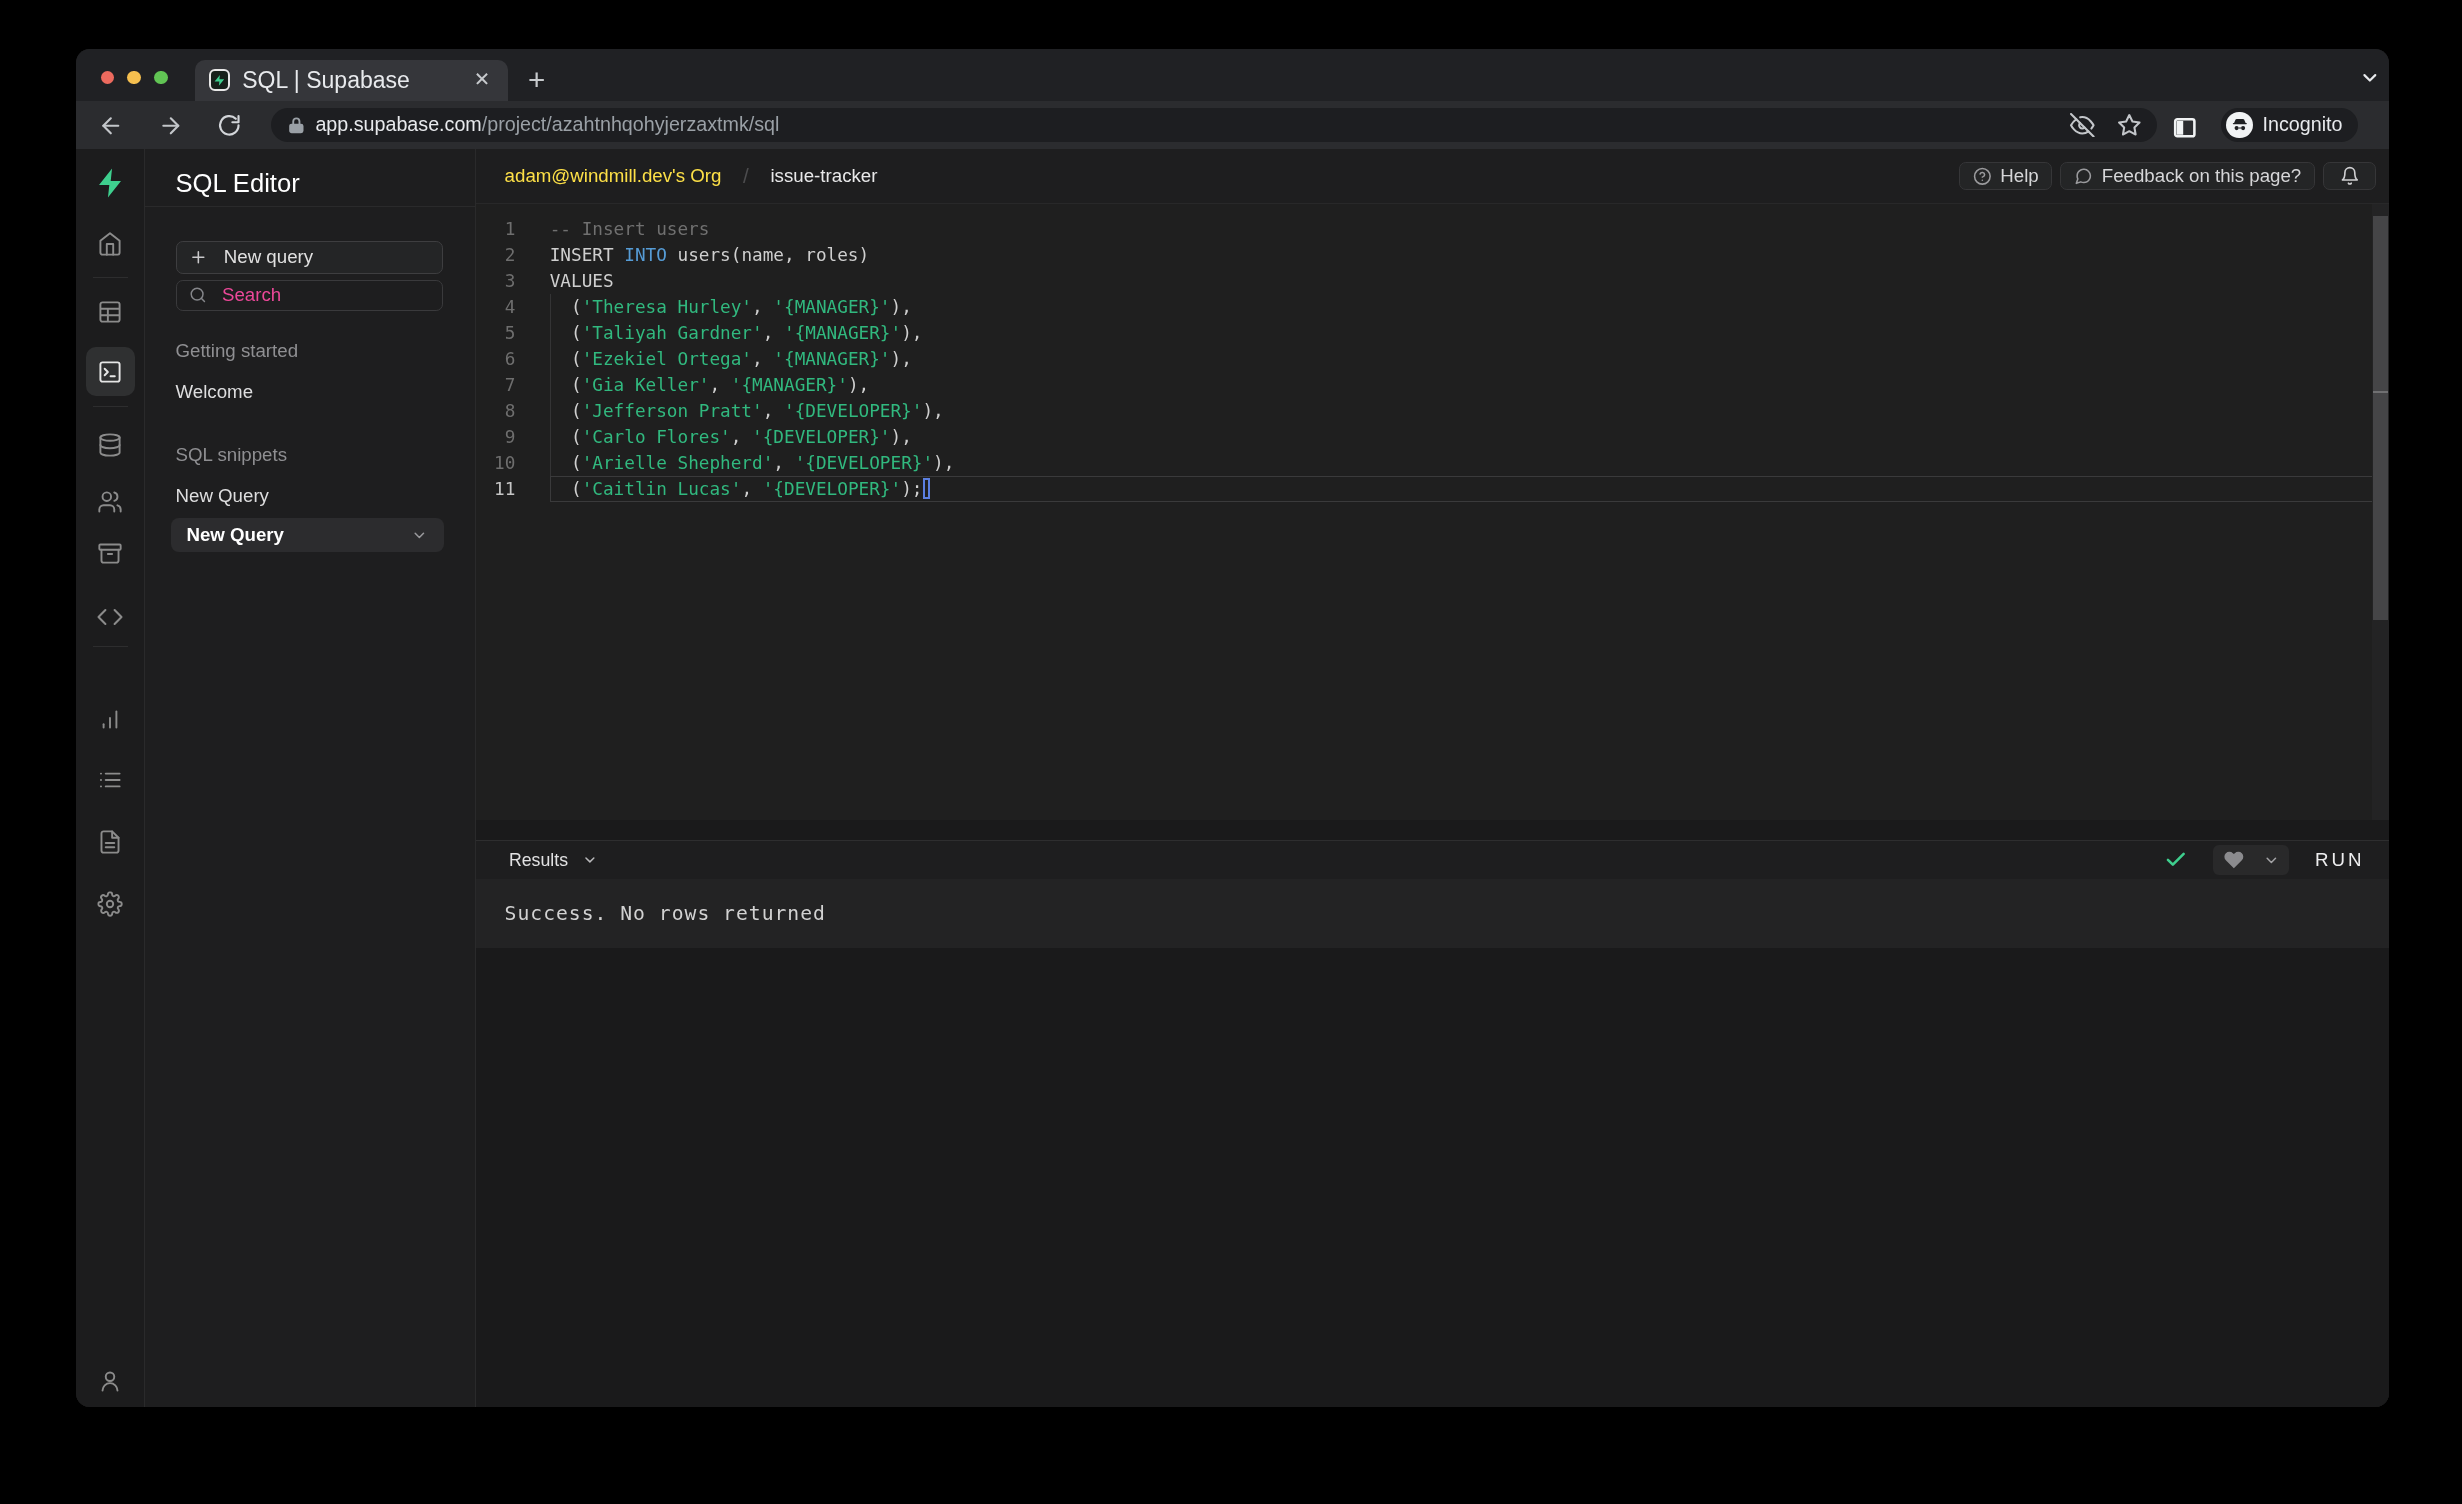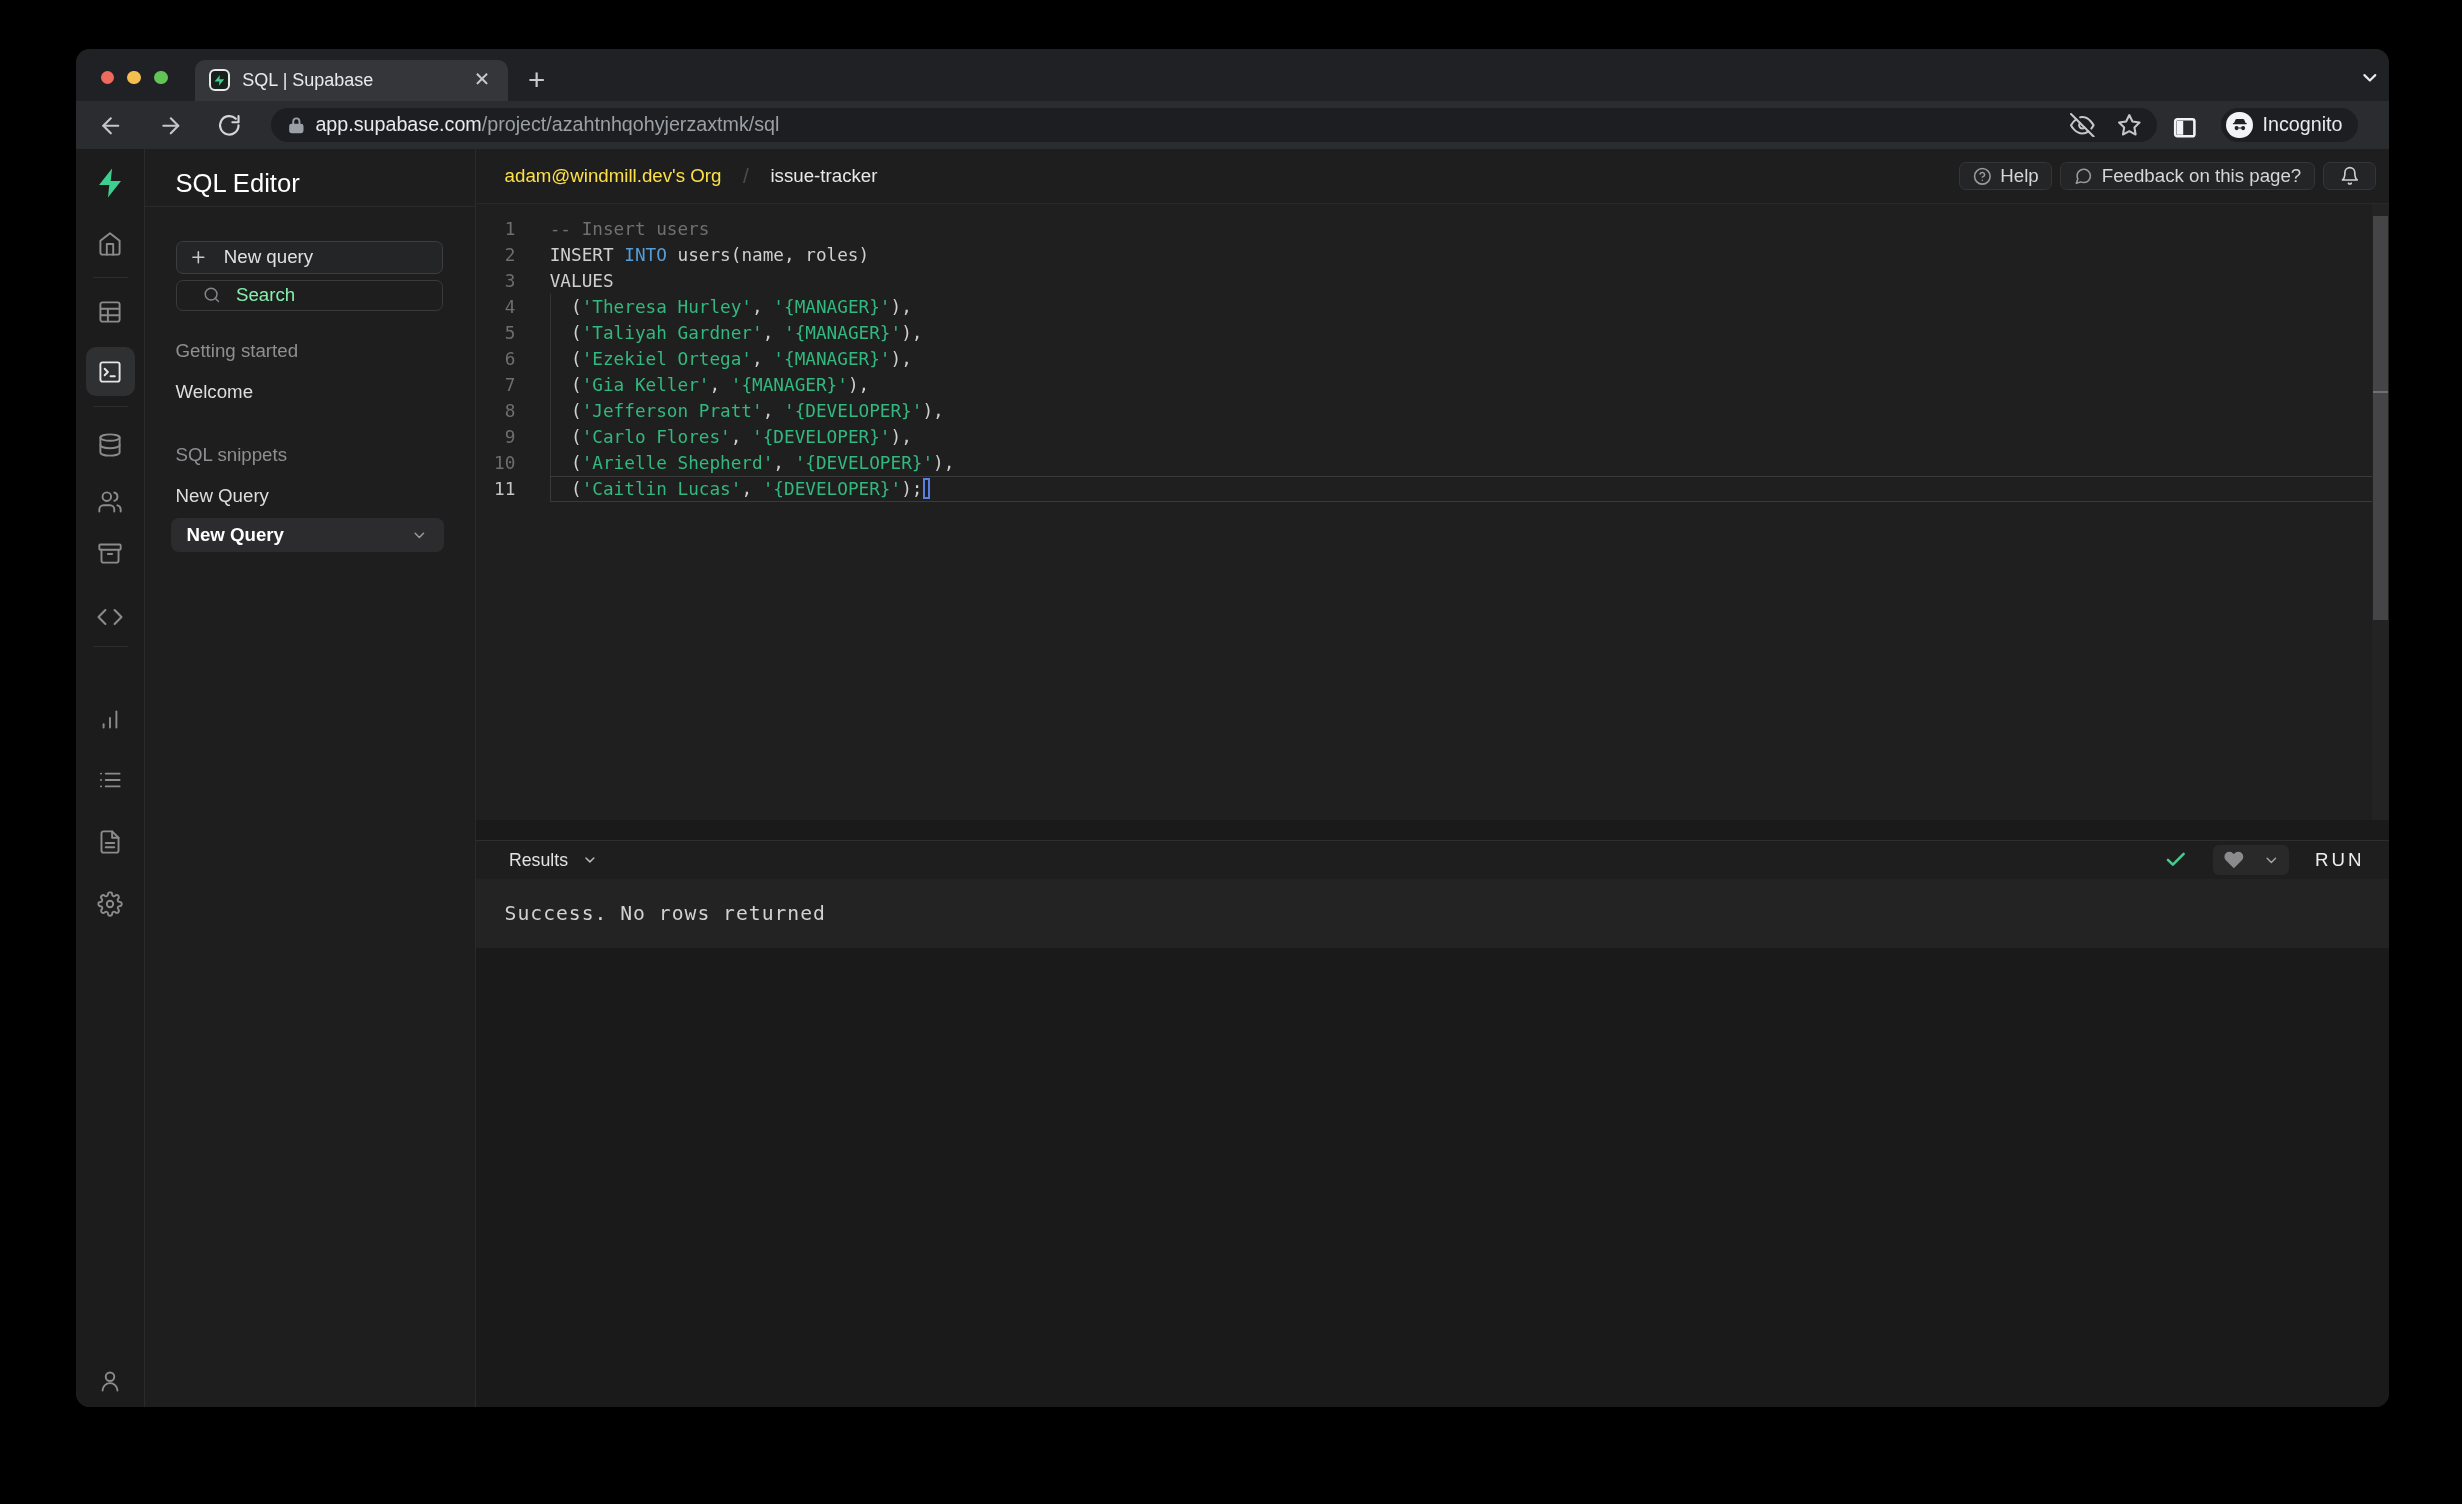--- a/index.html
+++ b/index.html
@@ -10,21 +10,21 @@
             border-radius:13.8px; overflow:hidden; background:#1e1e1e; display:flex; flex-direction:column; }
 
   
   .tabstrip { position:relative; height:52px; background:#202124; flex:0 0 auto; }
   .traffic { position:absolute; left:24.6px; top:21.7px; display:flex; gap:12.8px; }
   .tl { width:13.8px; height:13.8px; border-radius:50%; }
   .tab { position:absolute; left:119px; top:10.8px; width:313px; height:41px; background:#35363a;
          border-radius:9.9px 9.9px 0 0; display:flex; align-items:center; padding:0 13.8px; }
   .favicon { width:21.7px; height:21.7px; border:2px solid #e8e8e8; border-radius:5.9px;
              display:flex; align-items:center; justify-content:center; background:#17211b; flex:0 0 auto; }
-  .tab-title { margin-left:11.8px; font-size:18px; color:#e8eaed; flex:1; white-space:nowrap; overflow:hidden; }
+  .tab-title { margin-left:11.8px; font-size:23px; color:#e8eaed; flex:1; white-space:nowrap; overflow:hidden; }
   .tab-close { color:#c7cacd; font-size:19.7px; line-height:1; padding:2px 3.9px; }
   .newtab { position:absolute; left:452px; top:15.8px; color:#c7cacd; font-size:29.6px; font-weight:300; line-height:29.6px; }
   .strip-chevron { position:absolute; left:2283px; top:17.7px; color:#e8eaed; }
 
   .toolbar { position:relative; height:48px; background:#2b2c2f; flex:0 0 auto;
              display:flex; align-items:center; }
   .navbtn { position:absolute; top:11.8px; color:#c3c6ca; }
   .omnibox { position:absolute; left:195px; top:6.9px; width:1886px; height:34px; background:#1d1e21;
              border-radius:17.7px; display:flex; align-items:center; padding:0 15.8px; }
   .url { font-size:19.7px; margin-left:9.9px; white-space:nowrap; }
@@ -46,22 +46,22 @@
   .rail-sel { position:absolute; left:9.9px; top:198px; width:49px; height:49px; background:#2f3031; border-radius:9.9px; }
   .rail-sel .rail-ic { left:24.6px; top:24.6px; color:#e6e6e6; }
 
   .sidebar { position:relative; width:331px; flex:0 0 auto; background:#1e1e1f; border-right:1px solid #2a2a2b; }
   .sb-title { position:absolute; left:30.5px; top:19.7px; font-size:25.6px; color:#ffffff; }
   .sb-divider { position:absolute; left:0; top:57px; width:100%; height:1px; background:#2a2a2b; }
   .sb-btn { position:absolute; left:30.5px; top:92px; width:267px; height:32.5px; background:#242526;
             border:1px solid #3e3e40; border-radius:6.9px; display:flex; align-items:center; padding:0 12.8px;
             color:#e0e0e0; font-size:18.7px; gap:15.8px; }
   .sb-search { position:absolute; left:30.5px; top:131px; width:267px; height:30.5px; background:transparent;
-               border:1px solid #3a3a3c; border-radius:6.9px; display:flex; align-items:center; padding:0 26px;
-               color:#86efac; font-size:18.7px; gap:15.8px; }
+               border:1px solid #3a3a3c; border-radius:6.9px; display:flex; align-items:center; padding:0 12px;
+               color:#ec4899; font-size:18.7px; gap:15.8px; }
   .sb-label { position:absolute; left:30.5px; font-size:18.7px; color:#8f8f92; }
   .sb-item  { position:absolute; left:30.5px; font-size:18.7px; color:#dededf; }
   .sb-selected { position:absolute; left:25.6px; top:369px; width:273px; height:34px; background:#2c2c2e;
                  border-radius:7.9px; display:flex; align-items:center; padding:0 15.8px; }
   .sb-selected .lbl { font-size:18.7px; font-weight:bold; color:#fff; flex:1; }
   .sb-selected .chev { color:#9a9a9d; }
 
   .main { position:relative; flex:1; display:flex; flex-direction:column; min-width:0; background:#1a1a1b; }
   .main-header { position:relative; height:55px; flex:0 0 auto; background:#1e1e1f; border-bottom:1px solid #282829;
                  display:flex; align-items:center; padding:0 12.8px 0 28.6px; }

